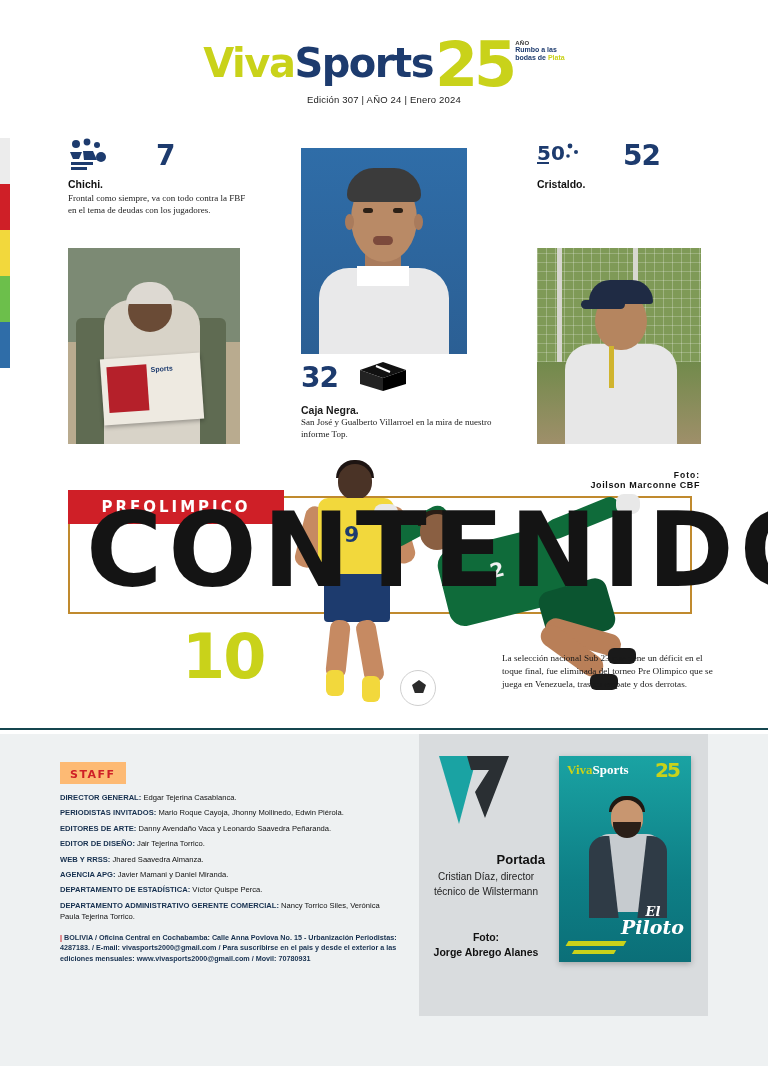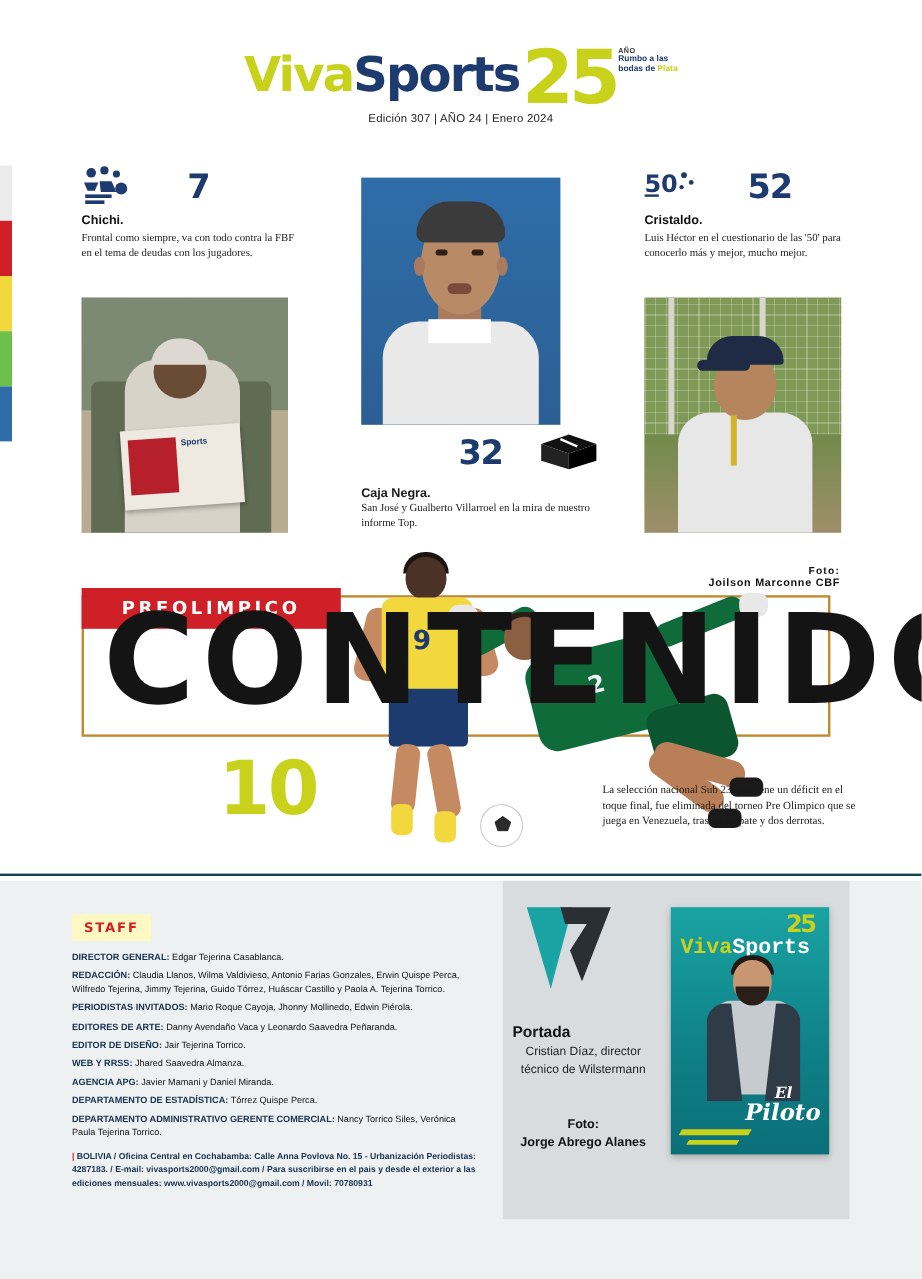--- a/index.html
+++ b/index.html
@@ -74,21 +74,21 @@
   .ph-right .rhead { position:absolute; left:58px; top:44px; width:52px; height:58px; border-radius:26px/30px; background:#b5855f; }
   .ph-right .rcap { position:absolute; left:52px; top:32px; width:64px; height:24px; border-radius:28px 28px 4px 4px; background:#1f2b44; }
   .ph-right .rbrim { position:absolute; left:44px; top:52px; width:44px; height:9px; border-radius:8px; background:#1f2b44; }
   .ph-right .lanyard { position:absolute; left:72px; top:98px; width:5px; height:42px; background:#d0b42e; }
 
   
   .icon-chichi svg, .icon-50 svg, .icon-box2 svg { display:block; }
 
   
   .cajanegra { position:absolute; left:301px; top:358px; width:200px; }
-  .cn-row { display:flex; align-items:center; gap:28px;justify-content:flex-end; }
+  .cn-row { display:flex; align-items:center; gap:18px; }
   .cn-num { font-size:28px; font-weight:bold; color:#1d3b6e; font-family:"DejaVu Sans", sans-serif; letter-spacing:-1px; }
   .cn-title { font-size:10.5px; font-weight:bold; margin-top:8px; }
   .cn-body { font-size:9px; line-height:1.35; font-family:"Liberation Serif", serif; }
 
   
   .hero { position:absolute; left:68px; top:470px; width:632px; height:258px; }
   .hero-frame { position:absolute; left:0; top:26px; width:624px; height:118px; border:2px solid #c08a2e; }
   .hero-red { position:absolute; left:0; top:20px; width:216px; height:34px; background:#cf1f27; display:flex; align-items:center; justify-content:center; }
   .hero-red span { color:#fff; font-weight:bold; font-size:15px; letter-spacing:3px; font-family:"DejaVu Sans", sans-serif; }
   .hero-word { position:absolute; left:18px; top:36px; width:620px; font-size:104px; line-height:0.86; font-weight:bold; letter-spacing:6px; color:#141414; font-family:"DejaVu Sans", sans-serif; white-space:nowrap; }
@@ -125,36 +125,36 @@
   .pg-legB { position:absolute; left:142px; top:142px; width:72px; height:22px; background:#b97f58; border-radius:11px; transform:rotate(36deg); }
   .pg-boot { position:absolute; width:28px; height:16px; background:#1a1a1a; border-radius:6px; }
   .ball { position:absolute; left:182px; top:206px; width:36px; height:36px; border-radius:50%; background:#fff; border:1px solid #cfcfcf; }
   .ball::before { content:""; position:absolute; left:11px; top:9px; width:14px; height:13px; background:#2b2b2b; clip-path:polygon(50% 0,100% 38%,80% 100%,20% 100%,0 38%); }
 
   .hero-rule { position:absolute; left:0; top:728px; width:768px; height:2px; background:#15464f; }
 
   
   .bottom { position:absolute; left:0; top:734px; width:768px; height:332px; background:#eef1f2; }
   .staff-wrap { position:absolute; left:60px; top:762px; width:340px; }
-  .staff-badge { display:inline-block; background:#fef9c3; padding:2px 10px; }
+  .staff-badge { display:inline-block; background:#fdba74; padding:2px 10px; }
   .staff-badge span { font-size:11px; font-weight:bold; color:#cf1f27; letter-spacing:1.5px; font-family:"DejaVu Sans", sans-serif; }
   .staff-list { margin-top:8px; font-size:7.6px; line-height:1.5; color:#111; }
   .staff-list p { margin:0 0 4px 0; }
   .staff-list b { color:#16304f; }
   .contact { margin-top:10px; font-size:7.2px; line-height:1.5; font-weight:bold; color:#16304f; }
   .contact .bar { color:#cf1f27; font-weight:bold; }
 
   .portada-panel { position:absolute; left:419px; top:734px; width:289px; height:282px; background:#d9dcde; }
   .vs-mark { position:absolute; left:18px; top:18px; width:74px; height:74px; }
-  .portada-title { position:absolute; left:8px; top:118px; width:118px; text-align:left; font-size:13px; font-weight:bold; color:#111; }
+  .portada-title { position:absolute; left:8px; top:118px; width:118px; text-align:right; font-size:13px; font-weight:bold; color:#111; }
   .portada-txt { position:absolute; left:6px; top:136px; width:122px; text-align:center; font-size:10px; line-height:1.45; color:#222; }
   .portada-foto { position:absolute; left:6px; top:196px; width:122px; text-align:center; font-size:10.5px; font-weight:bold; line-height:1.4; color:#111; }
 
   .cover { position:absolute; left:140px; top:22px; width:132px; height:206px; background:linear-gradient(180deg,#1aa3a3 0%,#0e7f86 60%,#0b6f78 100%); box-shadow:0 2px 6px rgba(0,0,0,.25); overflow:hidden; }
-  .cover .cv-logo { position:absolute; left:8px; top:24px; font-size:18px; font-weight:bold; font-family:Liberation Mono, monospace; }
+  .cover .cv-logo { position:absolute; left:8px; top:6px; font-size:13px; font-weight:bold; font-family:Liberation Serif, serif; }
   .cover .cv-v { color:#c9d21a; }
   .cover .cv-s { color:#ffffff; }
   .cover .cv-25 { position:absolute; left:96px; top:2px; font-size:20px; font-weight:bold; color:#c9d21a; font-family:"DejaVu Sans", sans-serif; letter-spacing:-2px; }
   .cover .cv-man { position:absolute; left:22px; top:44px; width:92px; height:126px; }
   .cover .cv-head { position:absolute; left:30px; top:0; width:32px; height:36px; border-radius:16px; background:#c89670; }
   .cover .cv-hair { position:absolute; left:28px; top:-4px; width:36px; height:16px; border-radius:18px 18px 0 0; background:#201812; }
   .cover .cv-beard { position:absolute; left:32px; top:22px; width:28px; height:16px; border-radius:0 0 14px 14px; background:#2a1f18; }
   .cover .cv-torso { position:absolute; left:14px; top:34px; width:66px; height:78px; background:#c6cbcf; border-radius:14px 14px 0 0; }
   .cover .cv-jacket { position:absolute; left:8px; top:36px; width:78px; height:82px; background:#2f3b46; border-radius:16px 16px 0 0; clip-path:polygon(0 0,26% 0,38% 100%,0 100%,0 0); }
   .cover .cv-jacket2 { position:absolute; left:8px; top:36px; width:78px; height:82px; background:#2f3b46; border-radius:16px 16px 0 0; clip-path:polygon(74% 0,100% 0,100% 100%,62% 100%); }
@@ -226,21 +226,20 @@
           <text x="0" y="22" font-family="DejaVu Sans, sans-serif" font-size="20" font-weight="bold" fill="#1d3b6e">50</text>
           <circle cx="33" cy="8" r="2.4" fill="#1d3b6e"></circle>
           <circle cx="39" cy="14" r="2" fill="#1d3b6e"></circle>
           <circle cx="31" cy="18" r="1.8" fill="#1d3b6e"></circle>
           <rect x="0" y="24" width="12" height="2" fill="#1d3b6e"></rect>
         </svg>
       </span>
       <span class="tnum">52</span>
     </div>
     <div class="tname">Cristaldo.</div>
-    <div class="tbody">Luis Héctor en el cuestionario de las '50' para conocerlo más y mejor, mucho mejor.</div>
   </div>
 
   <div class="photo ph-left">
     <div class="wall"></div>
       <div class="floor"></div>
     <div class="chair"></div>
     <div class="person"></div>
     <div class="head"></div>
     <div class="hair"></div>
     <div class="mag">
@@ -344,27 +343,26 @@
   <div class="hero-rule"></div>
 
   <div class="bottom"></div>
 
   <div class="staff-wrap">
     <div class="staff-badge">
       <span>STAFF</span>
     </div>
     <div class="staff-list">
       <p><b>DIRECTOR GENERAL:</b> <span>Edgar Tejerina Casablanca.</span></p>
-      <p><b>REDACCIÓN:</b> <span>Claudia Llanos, Wilma Valdivieso, Antonio Farias Gonzales, Erwin Quispe Perca, Wilfredo Tejerina, Jimmy Tejerina, Guido Tórrez, Huáscar Castillo y Paola A. Tejerina Torrico.</span></p>
       <p><b>PERIODISTAS INVITADOS:</b> <span>Mario Roque Cayoja, Jhonny Mollinedo, Edwin Piérola.</span></p>
       <p><b>EDITORES DE ARTE:</b> <span>Danny Avendaño Vaca y Leonardo Saavedra Peñaranda.</span></p>
       <p><b>EDITOR DE DISEÑO:</b> <span>Jair Tejerina Torrico.</span></p>
       <p><b>WEB Y RRSS:</b> <span>Jhared Saavedra Almanza.</span></p>
       <p><b>AGENCIA APG:</b> <span>Javier Mamani y Daniel Miranda.</span></p>
-      <p><b>DEPARTAMENTO DE ESTADÍSTICA:</b> <span>Tórrez Quispe Perca.</span></p>
+      <p><b>DEPARTAMENTO DE ESTADÍSTICA:</b> <span>Víctor Quispe Perca.</span></p>
       <p><b>DEPARTAMENTO ADMINISTRATIVO GERENTE COMERCIAL:</b> <span>Nancy Torrico Siles, Verónica Paula Tejerina Torrico.</span></p>
     </div>
     <div class="contact">
       <span class="bar">|</span>
       <span>BOLIVIA / Oficina Central en Cochabamba: Calle Anna Povlova No. 15 - Urbanización Periodistas: 4287183. / E-mail: vivasports2000@gmail.com / Para suscribirse en el pais y desde el exterior a las ediciones mensuales: www.vivasports2000@gmail.com / Movil: 70780931</span>
     </div>
   </div>
 
   <div class="portada-panel">
     <span class="vs-mark">

